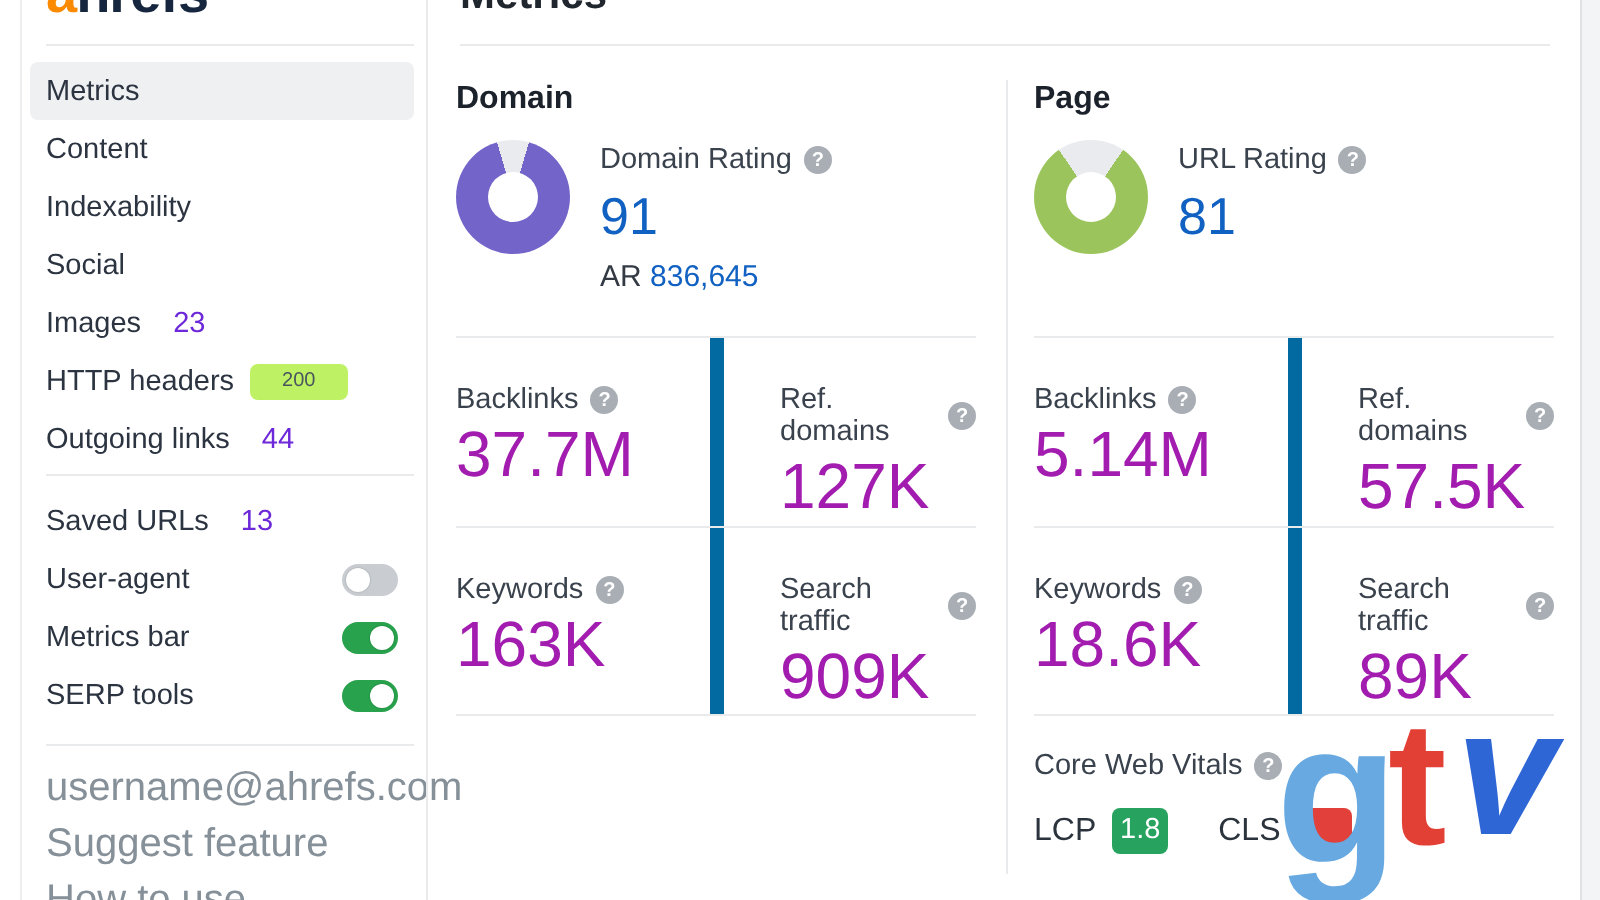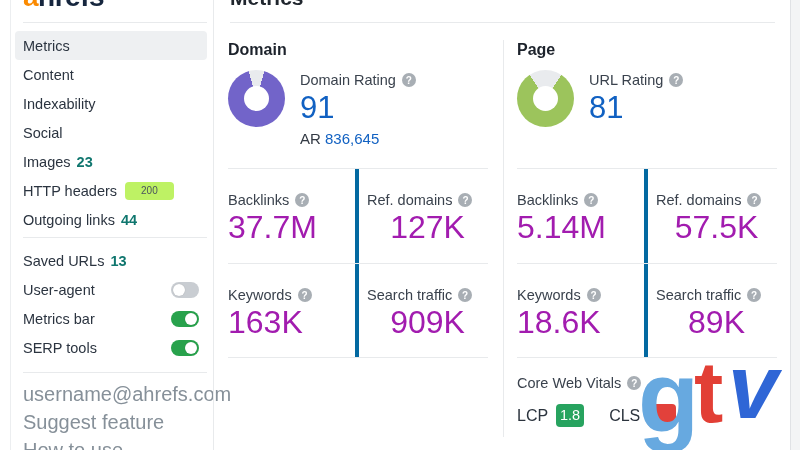--- a/index.html
+++ b/index.html
@@ -16,21 +16,21 @@
   .sb-divider { position:absolute; left:12px; right:6px; height:1px; background:#e8eaec; }
   .sb-d1 { top:22px; } .sb-d2 { top:237px; } .sb-d3 { top:372px; }
   .nav { position:absolute; top:31px; left:0; right:0; }
   .sec { position:absolute; top:246px; left:0; right:0; }
   .nav-item, .sec-item {
     display:flex; align-items:center; height:29px;
     margin:0 6px 0 4px; padding:0 8px; border-radius:4px;
     font-size:14.5px; color:#2b3440; cursor:pointer; white-space:nowrap;
   }
   .nav-item.selected { background:#eef0f2; }
-  .count { color:#0f766e; margin-left:6px;font-weight:bold; }
+  .count { color:#6d28d9; margin-left:16px; }
   .badge-200 { background:#bef264; color:#4a545e; font-size:10px; padding:1px 16px; border-radius:4px; margin-left:8px; line-height:16px; }
   .toggle { width:28px; height:16px; border-radius:8px; position:relative; margin-left:auto; flex:none; }
   .toggle .knob { width:12px; height:12px; background:#fff; border-radius:50%; position:absolute; top:2px; box-shadow:0 0 1px rgba(0,0,0,.25); }
   .toggle.on  { background:#28a24c; } .toggle.on  .knob { right:2px; }
   .toggle.off { background:#c9cdd2; } .toggle.off .knob { left:2px; }
   .footer { position:absolute; top:380px; left:0; right:0; }
   .footer-item { display:flex; align-items:center; height:28px; padding-left:12px; font-size:20px; color:#869099; cursor:pointer; white-space:nowrap; }
   .sidebar-sep { position:absolute; left:213px; top:0; width:1px; height:450px; background:#e8eaec; }
 
   
@@ -41,28 +41,28 @@
   .col-page { left:517px; }
   .col-sep { position:absolute; left:503px; top:40px; width:1px; height:397px; background:#e8eaec; }
   .col-header { font-size:16px; font-weight:700; color:#1c222b; line-height:19px; }
   .rating-block { margin-top:11px; height:99px; border-bottom:1px solid #e8eaec; display:flex; }
   .donut { width:57px; height:57px; border-radius:50%; position:relative; flex:none; }
   .donut::after { content:""; position:absolute; inset:16px; background:#fff; border-radius:50%; }
   .rating-info { margin-left:15px; padding-top:2px; }
   .label-row { display:flex; align-items:center; gap:6px; font-size:14.5px; color:#3a424d; }
   .help { width:14px; height:14px; border-radius:50%; background:#a8aeb4; color:#fff; font-size:10px; font-weight:700;
           display:inline-flex; align-items:center; justify-content:center; flex:none; cursor:pointer; }
-  .rating-value { font-size:31px; color:#1161c2; margin-top:3px; line-height:34px; cursor:pointer; }
+  .rating-value { font-size:26px; color:#1161c2; margin-top:3px; line-height:34px; cursor:pointer; }
   .ar-line { font-size:15px; color:#333a44; margin-top:5px; }
   .ar-num { color:#1161c2; cursor:pointer; }
   .stats { border-bottom:1px solid #e8eaec; }
   .stat-row { display:grid; grid-template-columns:127px 133px; height:94px; }
   .stat-row + .stat-row { border-top:1px solid #e8eaec; }
   .stat-cell { padding-top:23px; }
-  .stat-cell.right { border-left:4px solid #0369a1; padding-left:8px;text-align:center; }
+  .stat-cell.right { border-left:7px solid #0369a1; padding-left:28px; }
   .stat-value { font-size:32px; color:#a21caf; margin-top:4px; line-height:30px; cursor:pointer; }
   .cwv { padding-top:17px; }
   .cwv-row { margin-top:13px; display:flex; align-items:center; }
   .cwv-item { display:flex; align-items:center; margin-right:25px; }
   .cwv-name { font-size:16px; color:#2b333d; }
   .cwv-badge { margin-left:8px; border-radius:4px; padding:2px 1px; font-size:14.5px; min-width:28px; height:23px;
                line-height:19px; text-align:center; }
 
   
   .right-strip { position:absolute; left:790px; top:0; width:10px; height:450px; background:#f3f4f5; border-left:1px solid #e0e2e5; }

